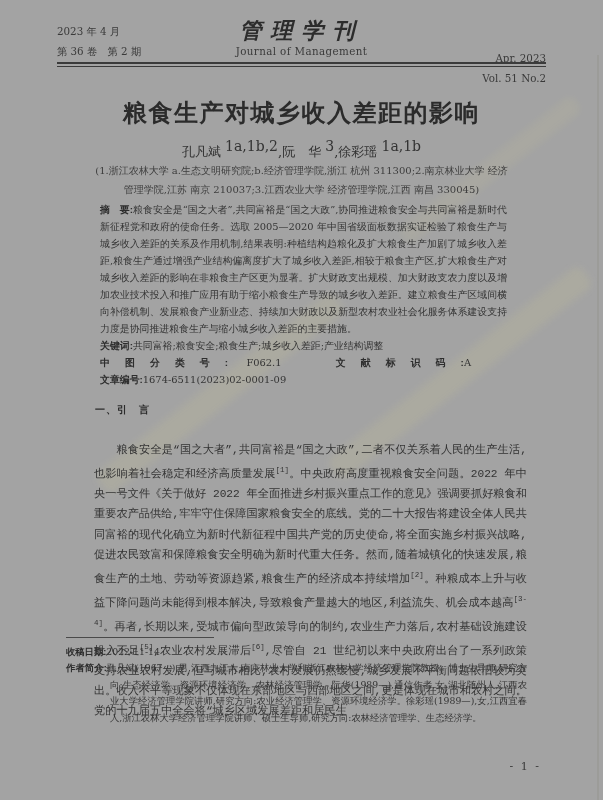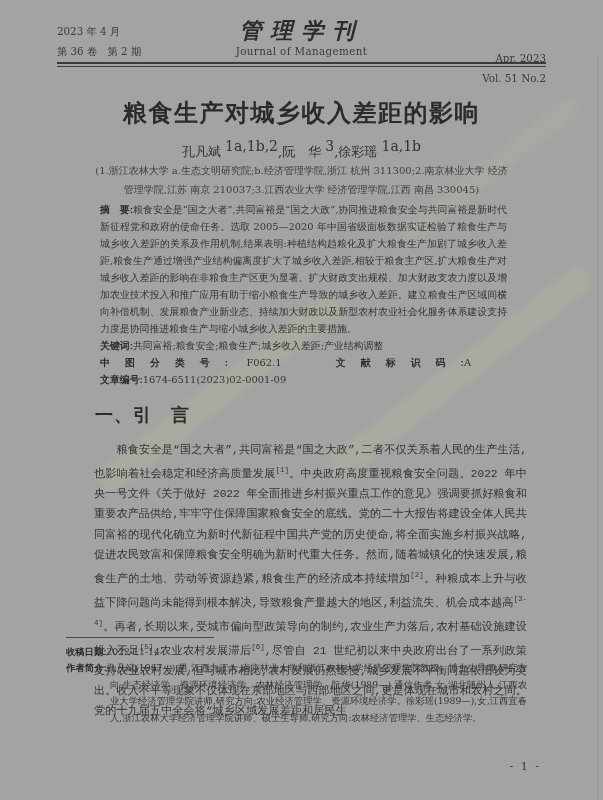--- a/index.html
+++ b/index.html
@@ -53,21 +53,21 @@
   .blabel { font-family:"Liberation Sans","DejaVu Sans",sans-serif; font-weight:bold; color:#2d2d2d; }
   .abs-meta { margin-top:0; }
   .abs-meta .meta-seg { margin-right:36px; white-space:nowrap; }
   .abs-meta .meta-seg:last-child { margin-right:0; }
   .doi-line { letter-spacing:.2px; }
 
   
   .sec-heading {
     position:absolute; top:403px; left:95px; margin:0;
     font-family:"Liberation Sans","DejaVu Sans",sans-serif;
-    font-size:18px; font-weight:bold; letter-spacing:1px; color:#2b2b2b;text-align:right;
+    font-size:10px; font-weight:bold; letter-spacing:1px; color:#2b2b2b;text-align:right;
   }
   .body-text {
     position:absolute; top:424px; left:78px; right:60px; margin:16px;
     font-size:11.2px; line-height:20.2px; text-align:justify;
     text-indent:2em; word-break:break-all; color:#333;font-family:Liberation Mono, monospace;
   }
   .body-text sup { font-size:7.5px; }
 
   
   .footer { position:absolute; top:637px; left:66px; right:76px; font-size:9.3px; line-height:16.4px; color:#343434; }

